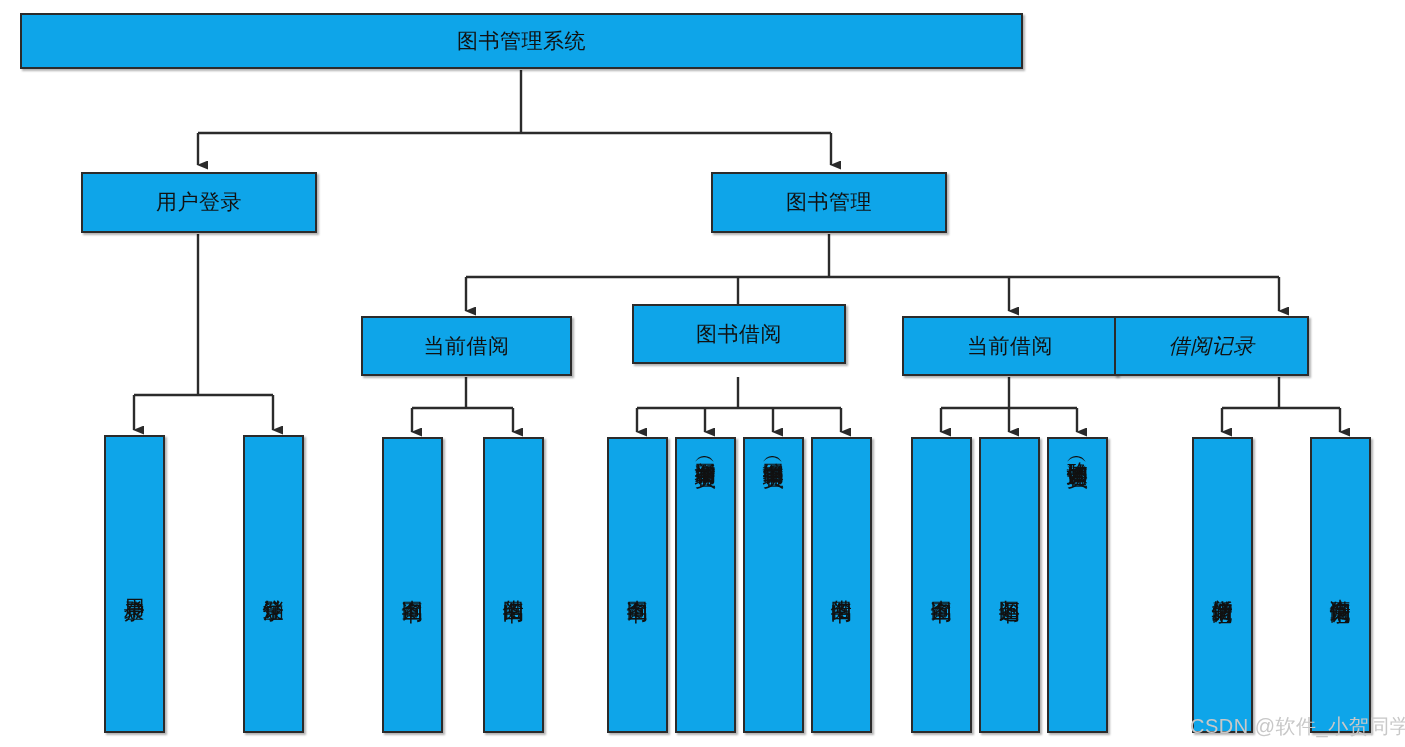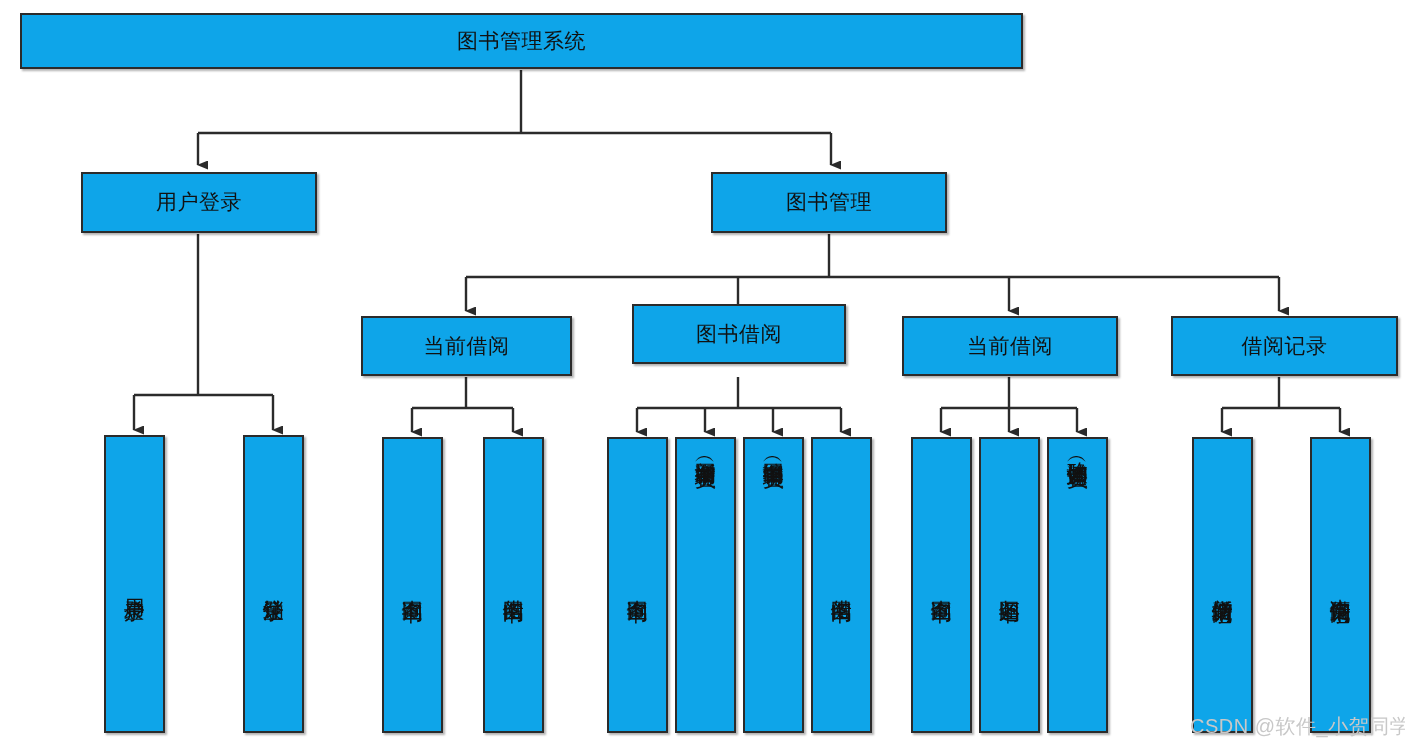--- a/index.html
+++ b/index.html
@@ -141,21 +141,21 @@
 
   <div class="node" style="left:361px; top:316px; width:211px; height:60px;">
     <span class="label">当前借阅</span>
   </div>
   <div class="node" style="left:632px; top:304px; width:214px; height:60px;">
     <span class="label">图书借阅</span>
   </div>
   <div class="node" style="left:902px; top:316px; width:216px; height:60px;">
     <span class="label">当前借阅</span>
   </div>
-  <div class="node" style="left:1171px; top:316px; width:227px; height:60px;">
+  <div class="node" style="left:1114px; top:316px; width:195px; height:60px;font-style:italic;">
     <span class="label">借阅记录</span>
   </div>
 
   <div class="node vertical center-text" style="left:104px; top:435px; width:61px; height:298px;">
     <span class="label">用户登录</span>
   </div>
   <div class="node vertical center-text" style="left:243px; top:435px; width:61px; height:298px;">
     <span class="label">注销登录</span>
   </div>
 

